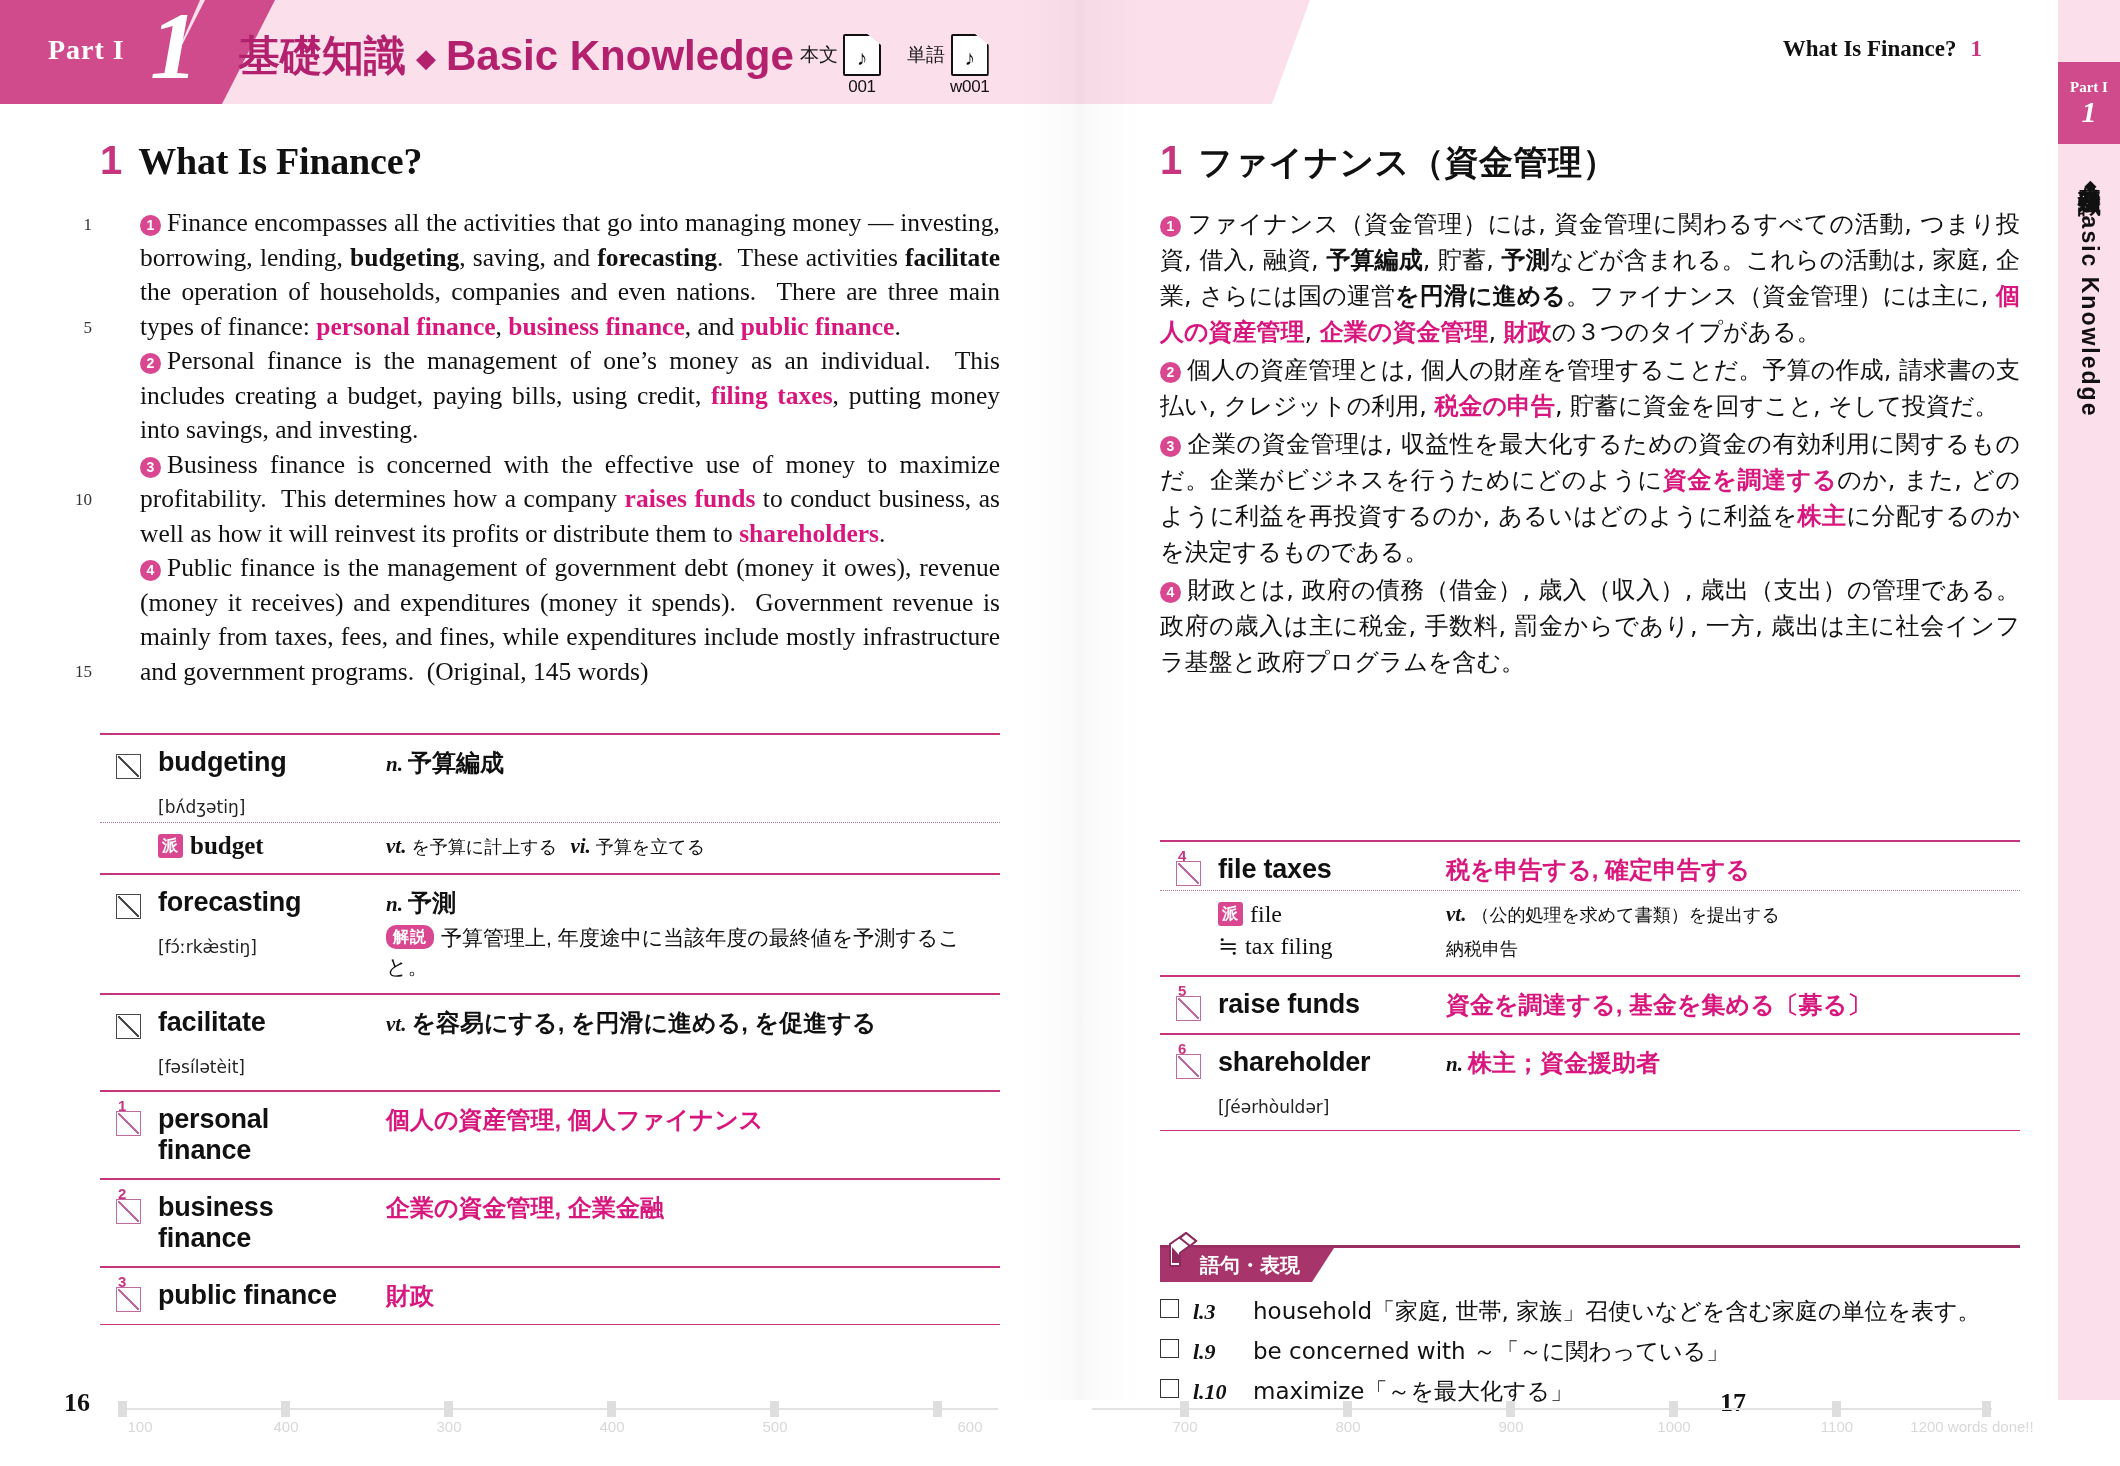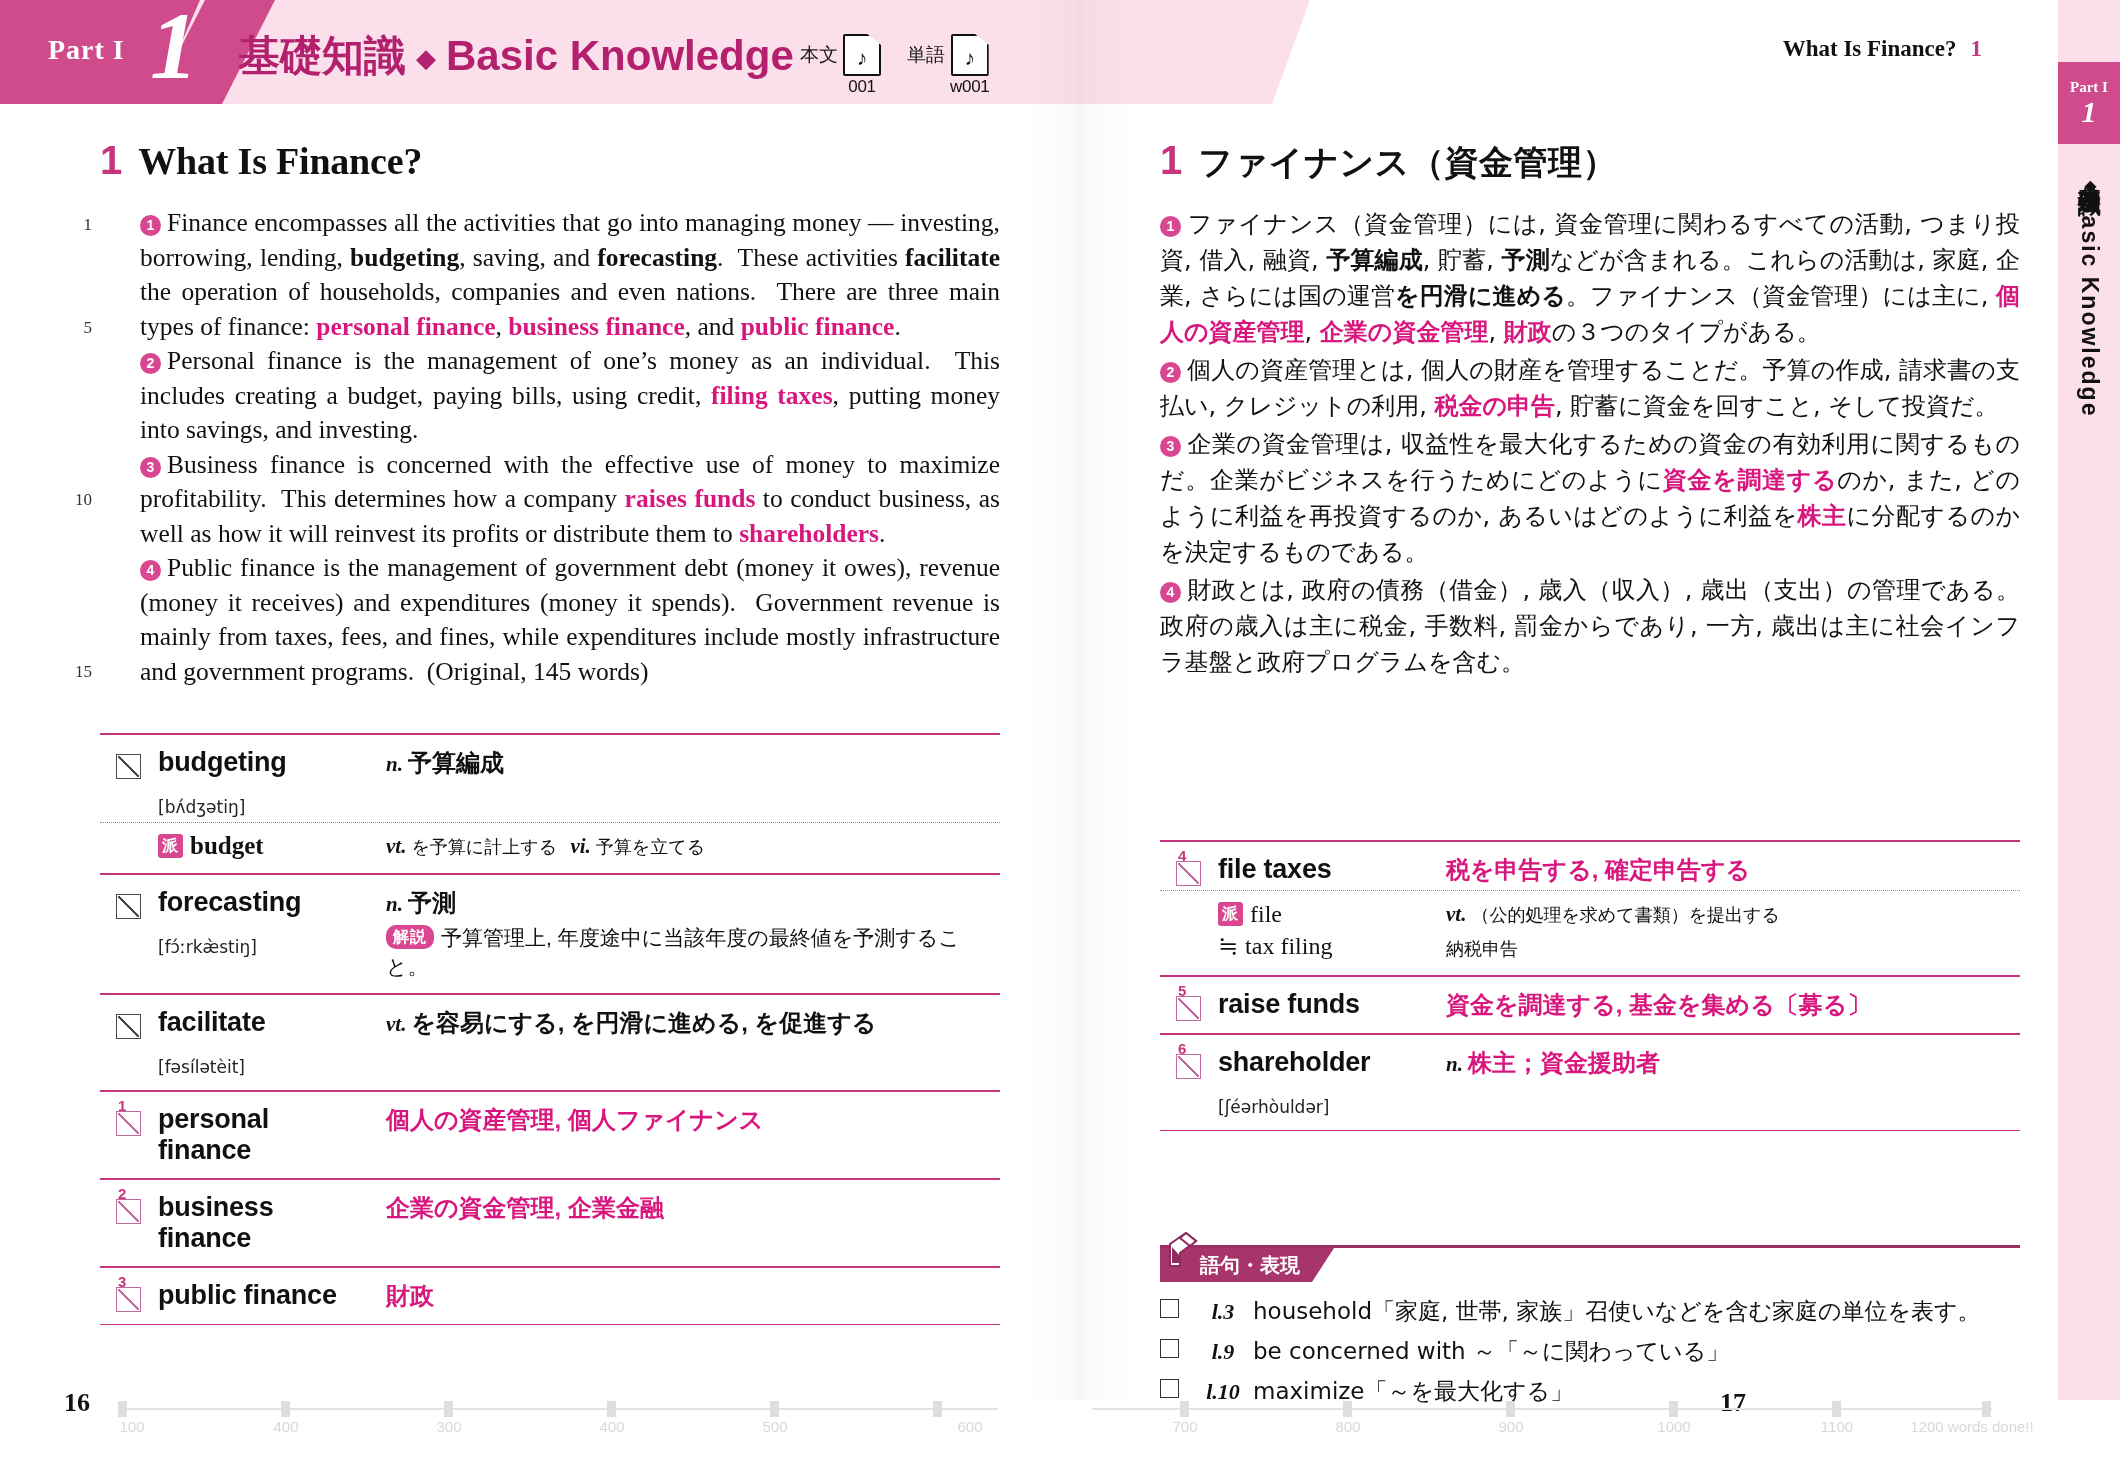--- a/index.html
+++ b/index.html
@@ -199,21 +199,21 @@
   .expr-tab{
     position:absolute;left:0;top:0;height:34px;background:#a8346c;
     padding:0 34px 0 40px;color:#fff;font-size:20px;font-weight:700;
     line-height:34px;
     clip-path:polygon(0 0, 100% 0, calc(100% - 22px) 100%, 0 100%);
     white-space:nowrap;
   }
   .expr-pencil{
     position:absolute;left:6px;top:-16px;width:34px;height:40px;
   }
-  .expr-list{margin-top:14px;text-align:center;}
+  .expr-list{margin-top:14px;}
   .expr-item{
     display:flex;align-items:baseline;margin-bottom:9px;
     font-family:"Liberation Serif","DejaVu Serif",serif;
     font-size:23px;color:#111;line-height:30px;
   }
   .expr-box{
     display:inline-block;width:17px;height:17px;border:1.6px solid #333;
     flex:0 0 17px;margin-right:14px;position:relative;top:-1px;background:#fff;
   }
   .expr-ln{
@@ -517,21 +517,21 @@
       </div>
     </div>
   </div>
 
   <div class="footer">
     <div class="pg-no pg-left">16</div>
     <div class="pg-no pg-right">17</div>
 
     <div class="scale scale-l">
       <div class="tick" style="left:0px;"></div>
-      <div class="tick-lbl" style="left:14px;">100</div>
+      <div class="tick-lbl" style="left:22px;">100</div>
       <div class="tick" style="left:163px;"></div>
       <div class="tick-lbl" style="left:168px;">400</div>
       <div class="tick" style="left:326px;"></div>
       <div class="tick-lbl" style="left:331px;">300</div>
       <div class="tick" style="left:489px;"></div>
       <div class="tick-lbl" style="left:494px;">400</div>
       <div class="tick" style="left:652px;"></div>
       <div class="tick-lbl" style="left:657px;">500</div>
       <div class="tick" style="left:815px;"></div>
       <div class="tick-lbl" style="left:820px;margin-left:32px;">600</div>

